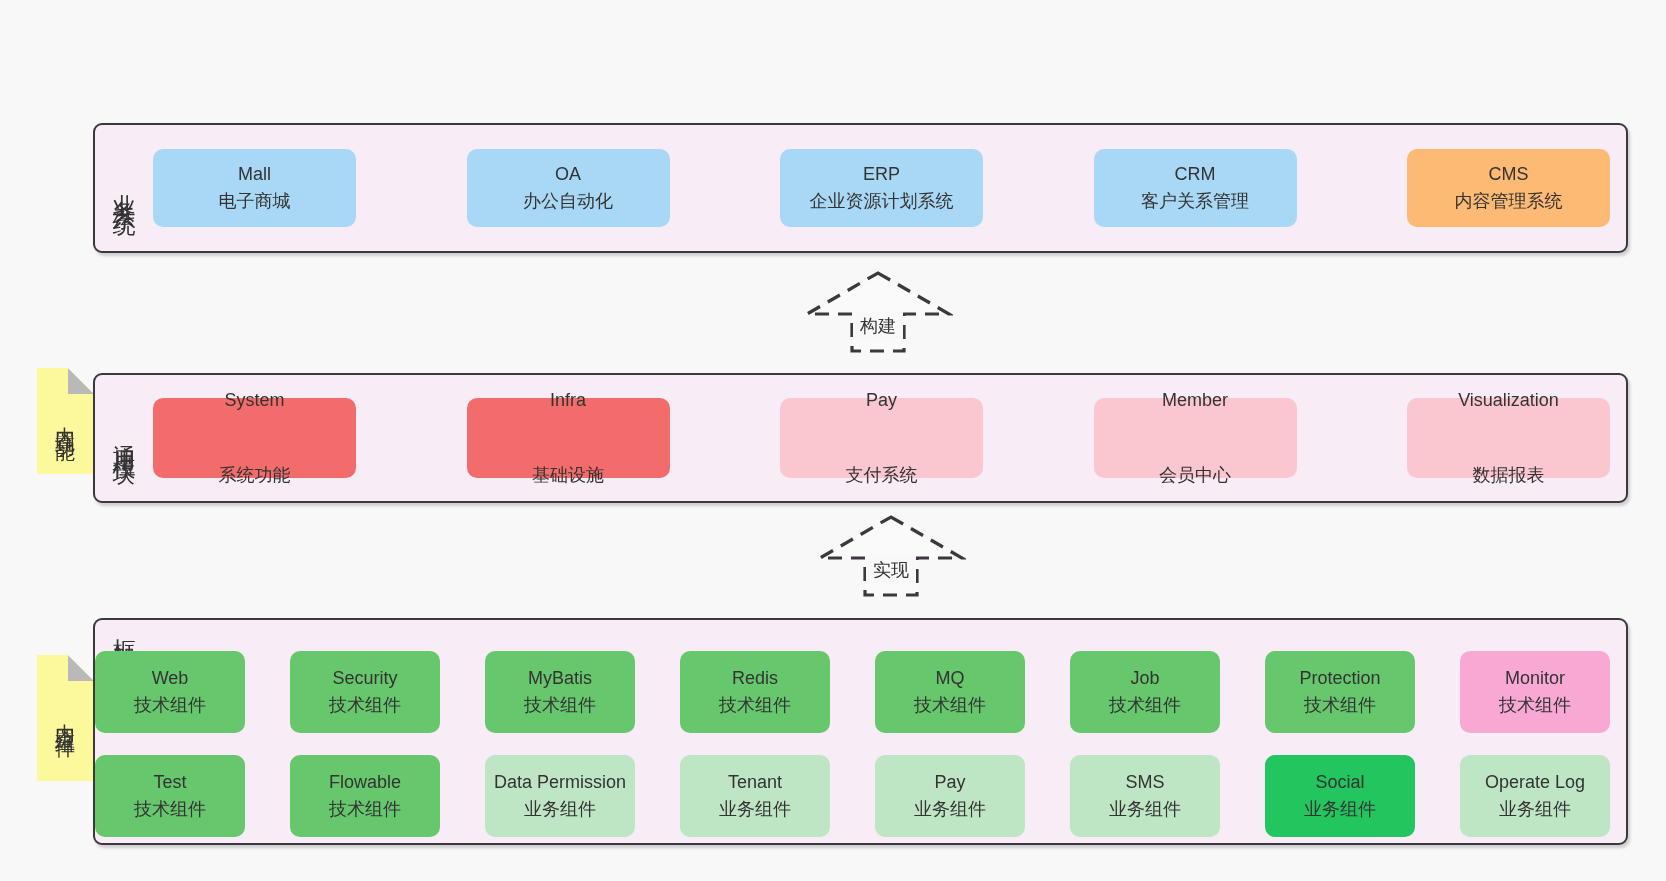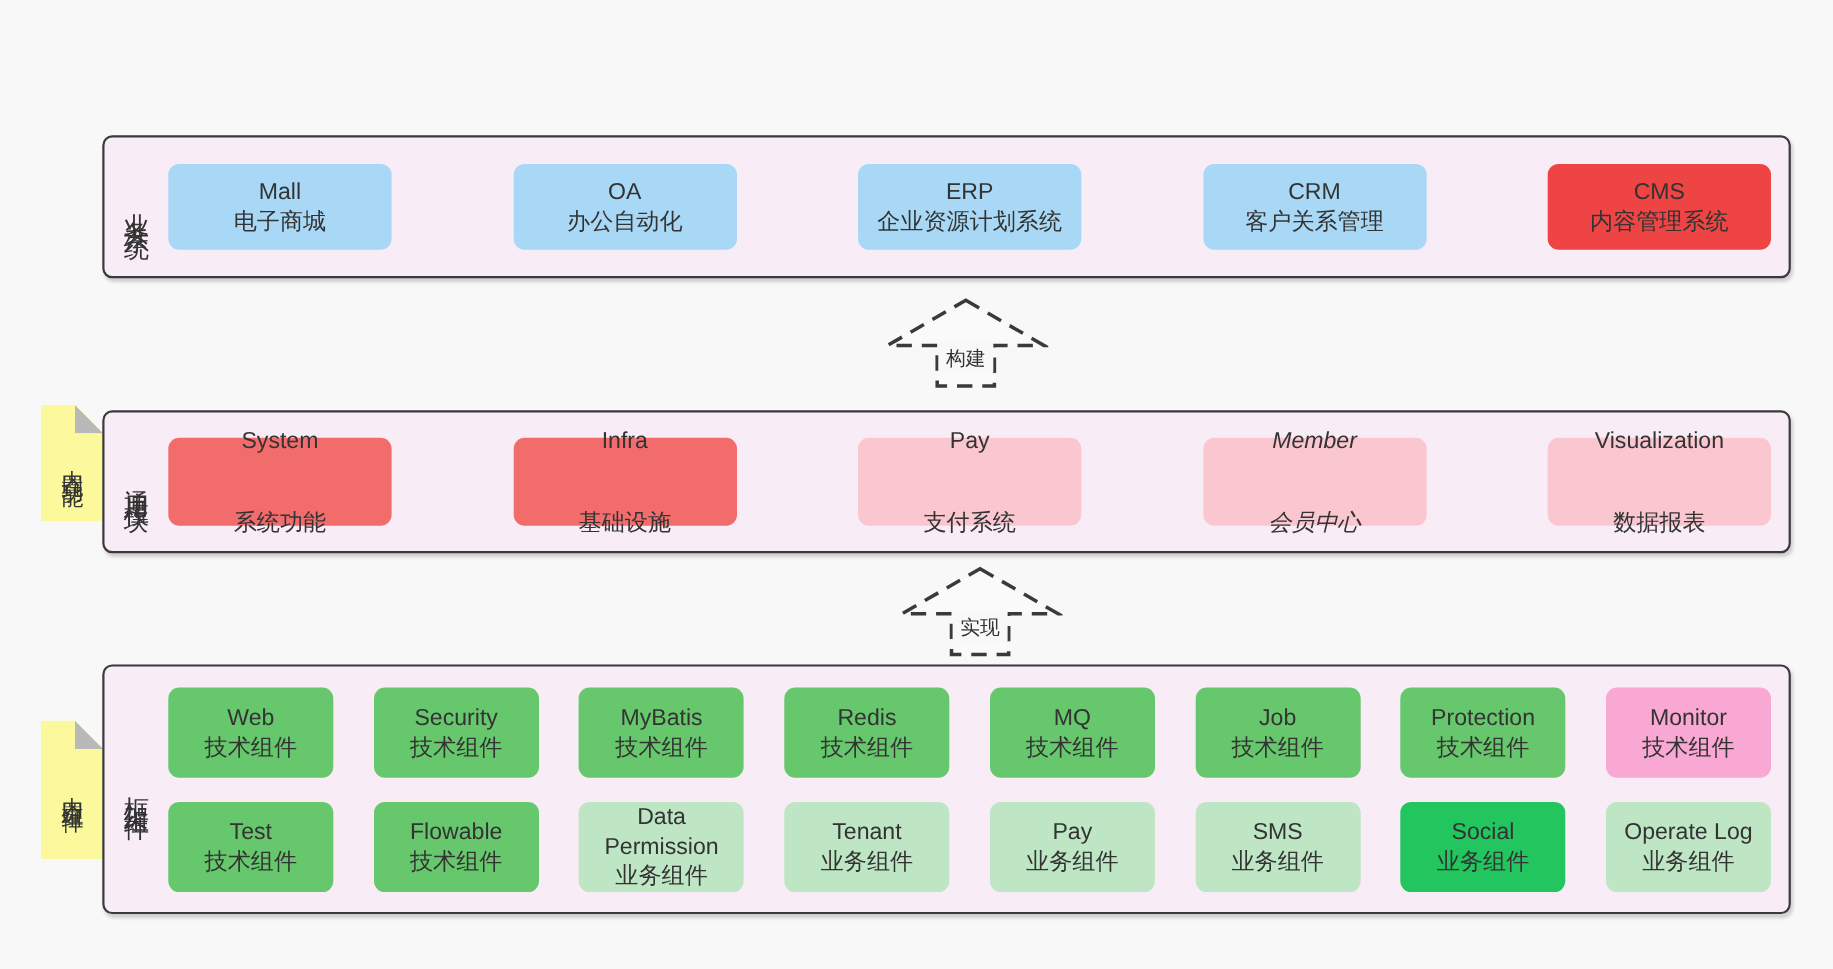--- a/index.html
+++ b/index.html
@@ -22,21 +22,21 @@
     box-sizing:border-box;
     background:var(--layer-bg,#f8edf6);
     border:2.5px solid var(--border,#3c383e);
     border-radius:9px;
     box-shadow:2px 3px 3px rgba(70,60,70,.22);
     display:flex;
     z-index:2;
   }
   .layer-top{top:123px;height:130px;}
   .layer-middle{top:373px;height:130px;}
-  .layer-bottom{top:604px;height:227px;}
+  .layer-bottom{top:618px;height:227px;flex-direction:column;}
 
   .label-col{
     flex:none;width:58px;
     display:flex;align-items:center;justify-content:center;
   }
   .v-label{
     writing-mode:vertical-rl;
     text-orientation:upright;
     font-size:23px;
     letter-spacing:6px;
@@ -51,21 +51,21 @@
   }
   .row{display:flex;justify-content:space-between;}
 
   
   .box{
     box-sizing:border-box;
     border-radius:10px;
     display:flex;flex-direction:column;
     align-items:center;justify-content:center;
     text-align:center;
-    font-size:21px;line-height:27px;
+    font-size:18px;line-height:27px;
     color:var(--text,#333);
     padding:15px 6px;
   }
   .layer-top .box{width:203px;height:78px;}
   .layer-middle .box{width:203px;height:80px;gap:48px;}
   .layer-bottom .box{width:150px;height:82px;}
 
   
   .sticky{
     position:absolute;
@@ -122,21 +122,21 @@
             <div>办公自动化</div>
           </div>
           <div class="box" style="background: rgb(168, 216, 245);">
             <div>ERP</div>
             <div>企业资源计划系统</div>
           </div>
           <div class="box" style="background: rgb(168, 216, 245);">
             <div>CRM</div>
             <div>客户关系管理</div>
           </div>
-          <div class="box" style="background: #ef4444;">
+          <div class="box" style="background: #fdba74;">
             <div>CMS</div>
             <div>内容管理系统</div>
           </div>
         </div>
     </div>
   </div>
 
   <svg class="arrow" id="arrow-build" width="150" height="84" viewBox="0 0 150 84">
     <polygon points="75,3 146,44 101,44 101,81 49,81 49,44 4,44" fill="#fafafa" stroke="#3c383e" stroke-width="3.2" stroke-dasharray="14 9"></polygon>
     <rect x="50" y="41" width="50" height="28" fill="#f8f8f8"></rect>
@@ -154,21 +154,21 @@
             <div>系统功能</div>
           </div>
           <div class="box" style="background: rgb(242, 108, 108);">
             <div>Infra</div>
             <div>基础设施</div>
           </div>
           <div class="box" style="background: rgb(250, 199, 208);">
             <div>Pay</div>
             <div>支付系统</div>
           </div>
-          <div class="box" style="background: rgb(250, 199, 208); font-style: italic;">
+          <div class="box" style="background: rgb(250, 199, 208);">
             <div>Member</div>
             <div>会员中心</div>
           </div>
           <div class="box" style="background: rgb(250, 199, 208);">
             <div>Visualization</div>
             <div>数据报表</div>
           </div>
         </div>
     </div>
   </div>

